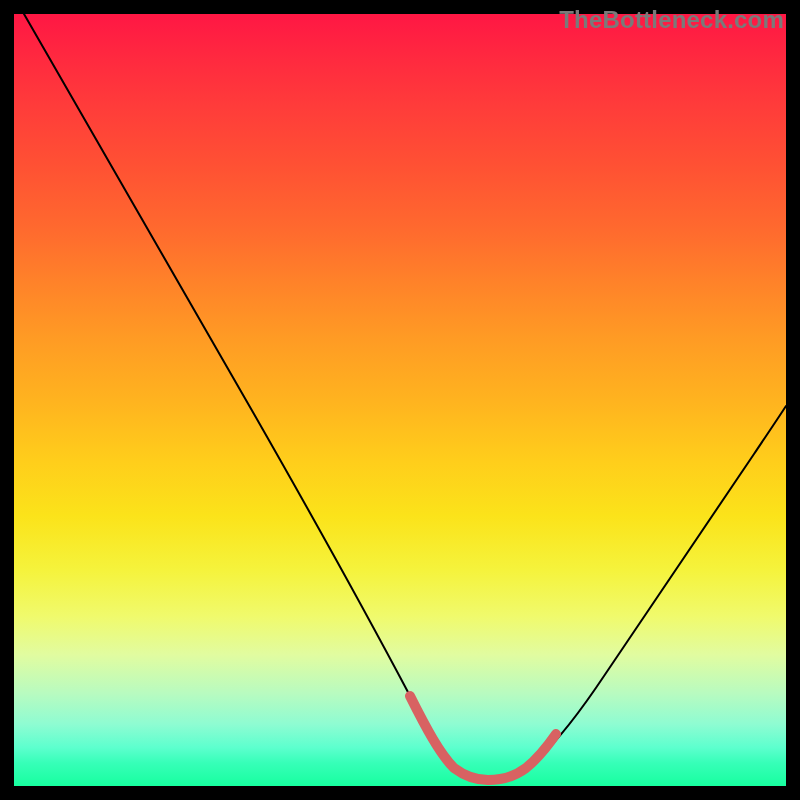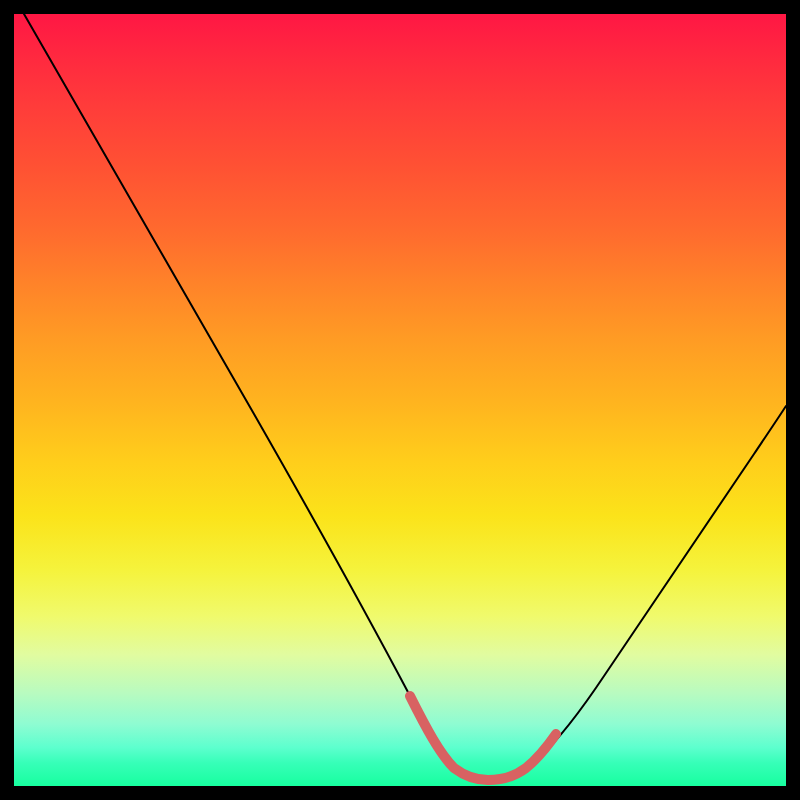--- a/index.html
+++ b/index.html
@@ -92,13 +92,14 @@
                C 545 725, 566 698, 590 662
                C 634 597, 686 520, 740 440
                C 752 422, 763 406, 772 392"></path>
       <path class="thickseg" d="M 396 682
                C 412 714, 426 740, 440 754
                C 452 763, 462 766, 474 766
                C 488 766, 500 763, 512 754
                C 523 745, 533 733, 542 720"></path>
     </svg>
   </div>
+  <div class="watermark">TheBottleneck.com</div>
 </div>
 
 </body></html>

